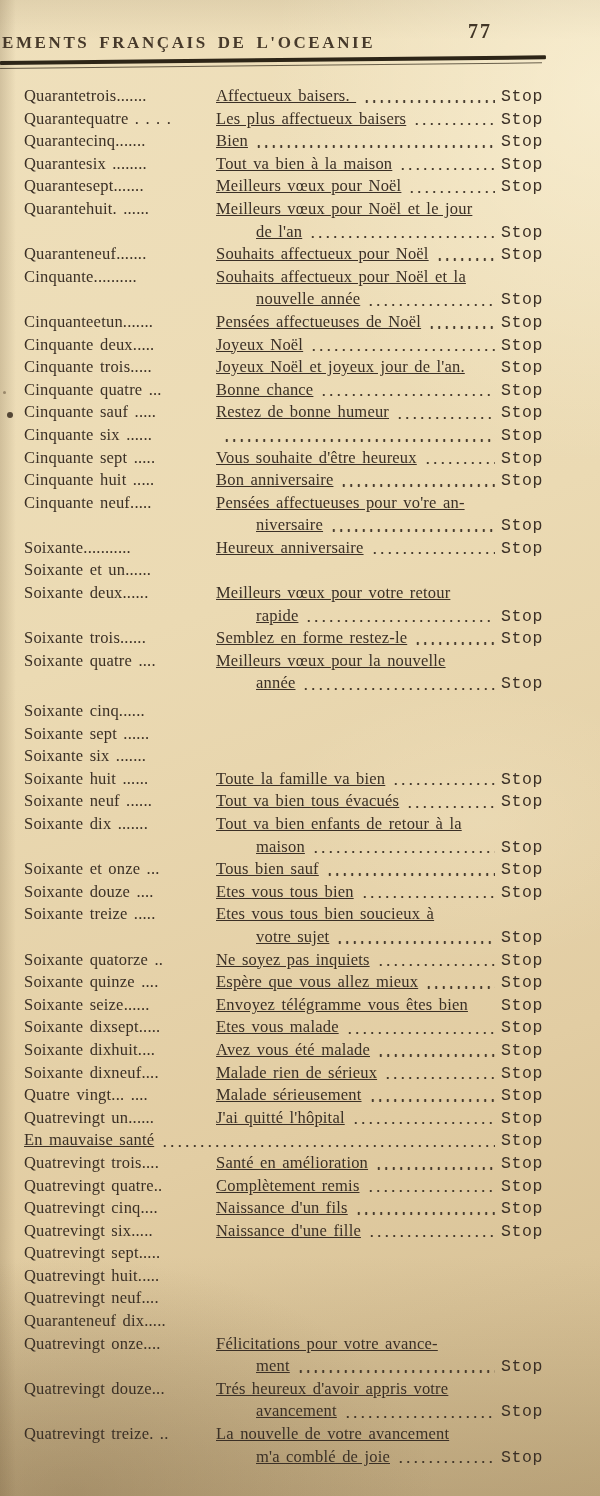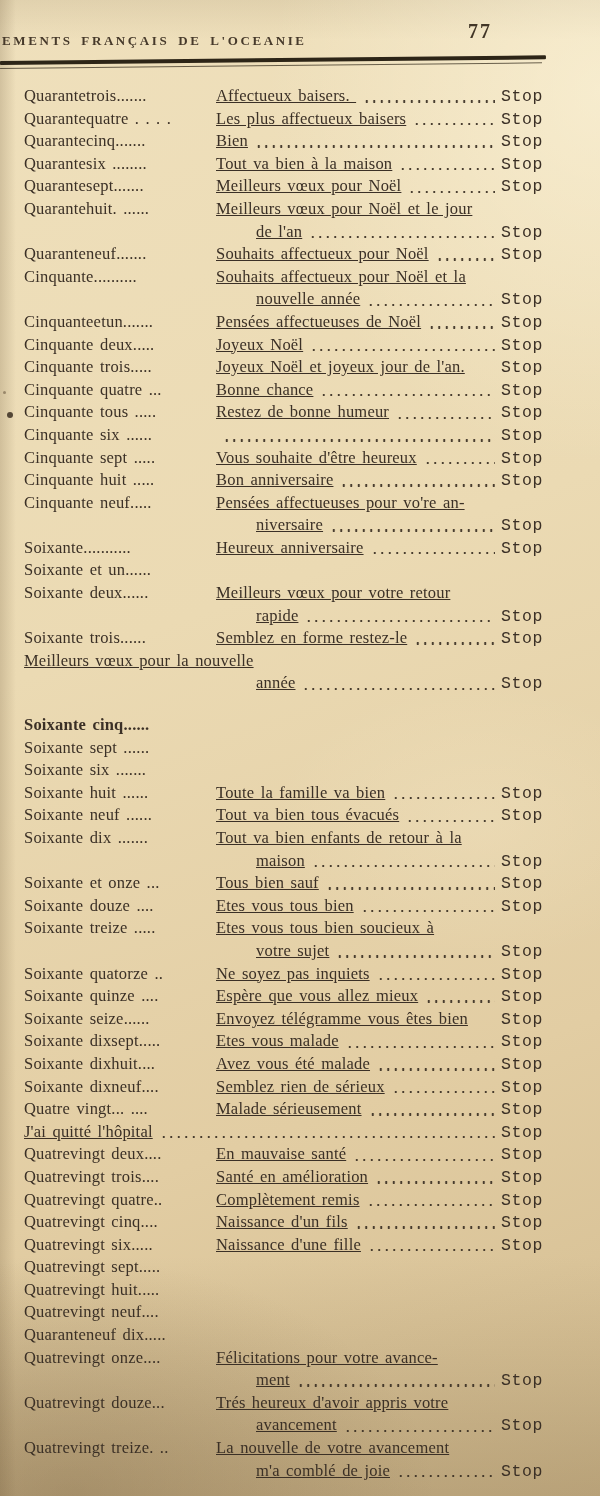--- a/index.html
+++ b/index.html
@@ -18,21 +18,21 @@
       radial-gradient(ellipse 460px 520px at 100% 6%, rgba(255,248,224,0.55), transparent 72%),
       radial-gradient(ellipse 300px 200px at 80% 55%, rgba(255,246,220,0.18), transparent 70%),
       linear-gradient(90deg, rgba(95,74,45,0.20), transparent 16px),
       linear-gradient(180deg, rgba(100,80,50,0.10) 0%, transparent 40px),
       linear-gradient(0deg, rgba(110,88,55,0.26), transparent 240px),
       linear-gradient(160deg, #efe0bc 0%, #ebdab3 40%, #e2cda3 72%, #d2bb8f 100%);
   }
   .header { position: absolute; top: 0; left: 0; right: 0; height: 80px; }
   .running-title {
     position: absolute; left: 2px; top: 33px;
-    font-size: 13px; letter-spacing: 2.6px; word-spacing: 3px;
+    font-size: 17px; letter-spacing: 2.6px; word-spacing: 3px;
     color: #473a2b; white-space: nowrap; font-weight: bold;
   }
   .page-number {
     position: absolute; left: 468px; top: 20px;
     font-size: 20px; letter-spacing: 2px; color: #423627; font-weight: bold;
   }
   .rule {
     position: absolute; top: 61px; left: 0; width: 546px;
     transform: rotate(-0.6deg); transform-origin: left center;
   }
@@ -90,53 +90,53 @@
       <div class="line"><div class="code-cell">Quarantesept.......</div><div class="msg">Meilleurs vœux pour Noël</div><div class="leader"></div><div class="stop-cell">Stop</div></div>
       <div class="line"><div class="code-cell">Quarantehuit. ......</div><div class="msg">Meilleurs vœux pour Noël et le jour</div></div>
       <div class="line"><div class="cont-spacer"></div><div class="msg">de l'an</div><div class="leader"></div><div class="stop-cell">Stop</div></div>
       <div class="line"><div class="code-cell">Quaranteneuf.......</div><div class="msg">Souhaits affectueux pour Noël</div><div class="leader"></div><div class="stop-cell">Stop</div></div>
       <div class="line"><div class="code-cell">Cinquante..........</div><div class="msg">Souhaits affectueux pour Noël et la</div></div>
       <div class="line"><div class="cont-spacer"></div><div class="msg">nouvelle année</div><div class="leader"></div><div class="stop-cell">Stop</div></div>
       <div class="line"><div class="code-cell">Cinquanteetun.......</div><div class="msg">Pensées affectueuses de Noël</div><div class="leader"></div><div class="stop-cell">Stop</div></div>
       <div class="line"><div class="code-cell">Cinquante deux.....</div><div class="msg">Joyeux Noël</div><div class="leader"></div><div class="stop-cell">Stop</div></div>
       <div class="line"><div class="code-cell">Cinquante trois.....</div><div class="msg">Joyeux Noël et joyeux jour de l'an.</div><div class="leader noleader"></div><div class="stop-cell">Stop</div></div>
       <div class="line"><div class="code-cell">Cinquante quatre ...</div><div class="msg">Bonne chance</div><div class="leader"></div><div class="stop-cell">Stop</div></div>
-      <div class="line"><div class="code-cell">Cinquante tous .....</div><div class="msg">Restez de bonne humeur</div><div class="leader"></div><div class="stop-cell">Stop</div></div>
+      <div class="line"><div class="code-cell">Cinquante sauf .....</div><div class="msg">Restez de bonne humeur</div><div class="leader"></div><div class="stop-cell">Stop</div></div>
       <div class="line"><div class="code-cell">Cinquante six ......</div><div class="leader"></div><div class="stop-cell">Stop</div></div>
       <div class="line"><div class="code-cell">Cinquante sept .....</div><div class="msg">Vous souhaite d'être heureux</div><div class="leader"></div><div class="stop-cell">Stop</div></div>
       <div class="line"><div class="code-cell">Cinquante huit .....</div><div class="msg">Bon anniversaire</div><div class="leader"></div><div class="stop-cell">Stop</div></div>
       <div class="line"><div class="code-cell">Cinquante neuf.....</div><div class="msg">Pensées affectueuses pour vo're an-</div></div>
       <div class="line"><div class="cont-spacer"></div><div class="msg">niversaire</div><div class="leader"></div><div class="stop-cell">Stop</div></div>
       <div class="line"><div class="code-cell">Soixante...........</div><div class="msg">Heureux anniversaire</div><div class="leader"></div><div class="stop-cell">Stop</div></div>
       <div class="line"><div class="code-cell">Soixante et un......</div></div>
       <div class="line"><div class="code-cell">Soixante deux......</div><div class="msg">Meilleurs vœux pour votre retour</div></div>
       <div class="line"><div class="cont-spacer"></div><div class="msg">rapide</div><div class="leader"></div><div class="stop-cell">Stop</div></div>
       <div class="line"><div class="code-cell">Soixante trois......</div><div class="msg">Semblez en forme restez-le</div><div class="leader"></div><div class="stop-cell">Stop</div></div>
-      <div class="line"><div class="msg">Meilleurs vœux pour la nouvelle</div></div>
+      <div class="line"><div class="code-cell">Soixante quatre ....</div><div class="msg">Meilleurs vœux pour la nouvelle</div></div>
       <div class="line"><div class="cont-spacer"></div><div class="msg">année</div><div class="leader"></div><div class="stop-cell">Stop</div></div>
-      <div class="line" style="margin-top: 19px; font-weight: bold;"><div class="code-cell">Soixante cinq......</div></div>
+      <div class="line" style="margin-top: 5px;"><div class="code-cell">Soixante cinq......</div></div>
       <div class="line"><div class="code-cell">Soixante sept ......</div></div>
       <div class="line"><div class="code-cell">Soixante six .......</div></div>
       <div class="line"><div class="code-cell">Soixante huit ......</div><div class="msg">Toute la famille va bien</div><div class="leader"></div><div class="stop-cell">Stop</div></div>
       <div class="line"><div class="code-cell">Soixante neuf ......</div><div class="msg">Tout va bien tous évacués</div><div class="leader"></div><div class="stop-cell">Stop</div></div>
       <div class="line"><div class="code-cell">Soixante dix .......</div><div class="msg">Tout va bien enfants de retour à la</div></div>
       <div class="line"><div class="cont-spacer"></div><div class="msg">maison</div><div class="leader"></div><div class="stop-cell">Stop</div></div>
       <div class="line"><div class="code-cell">Soixante et onze ...</div><div class="msg">Tous bien sauf</div><div class="leader"></div><div class="stop-cell">Stop</div></div>
       <div class="line"><div class="code-cell">Soixante douze ....</div><div class="msg">Etes vous tous bien</div><div class="leader"></div><div class="stop-cell">Stop</div></div>
       <div class="line"><div class="code-cell">Soixante treize .....</div><div class="msg">Etes vous tous bien soucieux à</div></div>
       <div class="line"><div class="cont-spacer"></div><div class="msg">votre sujet</div><div class="leader"></div><div class="stop-cell">Stop</div></div>
       <div class="line"><div class="code-cell">Soixante quatorze ..</div><div class="msg">Ne soyez pas inquiets</div><div class="leader"></div><div class="stop-cell">Stop</div></div>
       <div class="line"><div class="code-cell">Soixante quinze ....</div><div class="msg">Espère que vous allez mieux</div><div class="leader"></div><div class="stop-cell">Stop</div></div>
       <div class="line"><div class="code-cell">Soixante seize......</div><div class="msg">Envoyez télégramme vous êtes bien</div><div class="leader noleader"></div><div class="stop-cell">Stop</div></div>
       <div class="line"><div class="code-cell">Soixante dixsept.....</div><div class="msg">Etes vous malade</div><div class="leader"></div><div class="stop-cell">Stop</div></div>
       <div class="line"><div class="code-cell">Soixante dixhuit....</div><div class="msg">Avez vous été malade</div><div class="leader"></div><div class="stop-cell">Stop</div></div>
-      <div class="line"><div class="code-cell">Soixante dixneuf....</div><div class="msg">Semblez rien de sérieux</div><div class="leader"></div><div class="stop-cell">Stop</div></div>
+      <div class="line"><div class="code-cell">Soixante dixneuf....</div><div class="msg">Malade rien de sérieux</div><div class="leader"></div><div class="stop-cell">Stop</div></div>
       <div class="line"><div class="code-cell">Quatre vingt... ....</div><div class="msg">Malade sérieusement</div><div class="leader"></div><div class="stop-cell">Stop</div></div>
-      <div class="line"><div class="msg">J'ai quitté l'hôpital</div><div class="leader"></div><div class="stop-cell">Stop</div></div>
-      <div class="line"><div class="code-cell">Quatrevingt deux....</div><div class="msg">En mauvaise santé</div><div class="leader"></div><div class="stop-cell">Stop</div></div>
+      <div class="line"><div class="code-cell">Quatrevingt un......</div><div class="msg">J'ai quitté l'hôpital</div><div class="leader"></div><div class="stop-cell">Stop</div></div>
+      <div class="line"><div class="msg">En mauvaise santé</div><div class="leader"></div><div class="stop-cell">Stop</div></div>
       <div class="line"><div class="code-cell">Quatrevingt trois....</div><div class="msg">Santé en amélioration</div><div class="leader"></div><div class="stop-cell">Stop</div></div>
       <div class="line"><div class="code-cell">Quatrevingt quatre..</div><div class="msg">Complètement remis</div><div class="leader"></div><div class="stop-cell">Stop</div></div>
       <div class="line"><div class="code-cell">Quatrevingt cinq....</div><div class="msg">Naissance d'un fils</div><div class="leader"></div><div class="stop-cell">Stop</div></div>
       <div class="line"><div class="code-cell">Quatrevingt six.....</div><div class="msg">Naissance d'une fille</div><div class="leader"></div><div class="stop-cell">Stop</div></div>
       <div class="line"><div class="code-cell">Quatrevingt sept.....</div></div>
       <div class="line"><div class="code-cell">Quatrevingt huit.....</div></div>
       <div class="line"><div class="code-cell">Quatrevingt neuf....</div></div>
       <div class="line"><div class="code-cell">Quaranteneuf dix.....</div></div>
       <div class="line"><div class="code-cell">Quatrevingt onze....</div><div class="msg">Félicitations pour votre avance-</div></div>
       <div class="line"><div class="cont-spacer"></div><div class="msg">ment</div><div class="leader"></div><div class="stop-cell">Stop</div></div>

